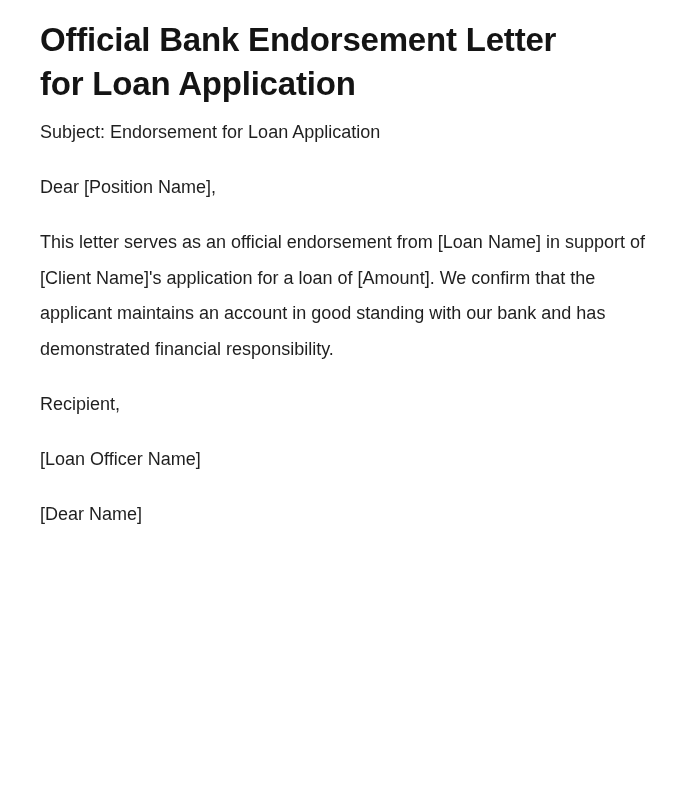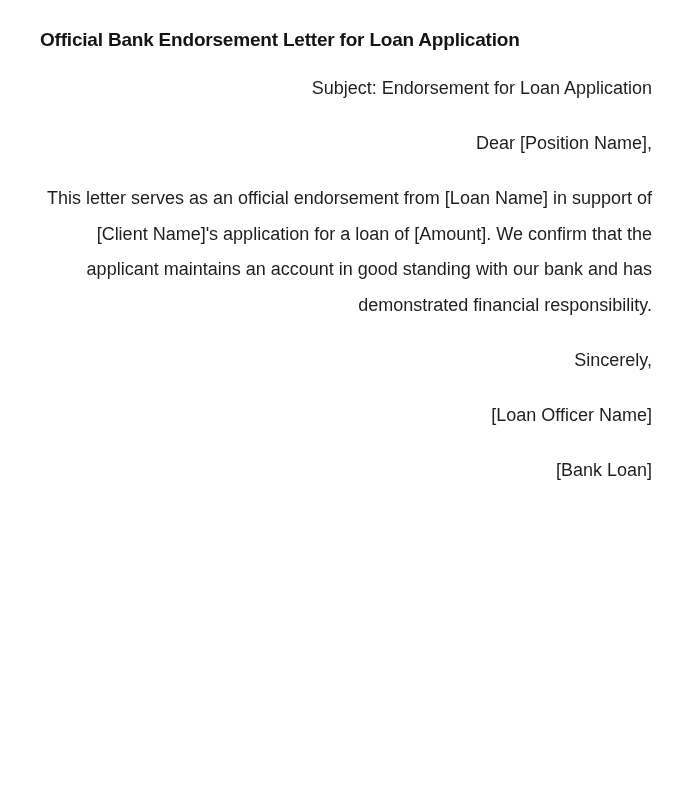--- a/index.html
+++ b/index.html
@@ -13,50 +13,49 @@
     font-family: "Liberation Sans", "DejaVu Sans", sans-serif;
     color: #1f1f1f;
     overflow: hidden;
   }
   .doc {
     box-sizing: border-box;
     width: 700px;
     padding: 18px 40px 0 40px;
   }
   .doc-title {
-    font-size: 19px;
+    font-size: 33px;
     font-weight: 700;
     line-height: 44px;
     letter-spacing: -0.2px;
     color: #141414;
     margin: 0 0 9px 0;
     max-width: 565px;
   }
   .doc p {
     font-size: 18px;
     font-weight: 400;
     line-height: 35.4px;
     margin: 0 0 19.8px 0;
     max-width: 612px;
     color: #1f1f1f;
-    text-align: right;
   }
 </style>
 </head>
 <body>
 
 <div class="doc">
   <h1 class="doc-title">Official Bank Endorsement Letter for Loan Application</h1>
 
   <p>Subject: Endorsement for Loan Application</p>
 
   <p>Dear [Position Name],</p>
 
   <p>This letter serves as an official endorsement from [Loan Name] in support of [Client Name]'s application for a loan of [Amount]. We confirm that the applicant maintains an account in good standing with our bank and has demonstrated financial responsibility.</p>
 
 
-  <p>Sincerely,</p>
+  <p>Recipient,</p>
 
   <p>[Loan Officer Name]</p>
 
 
-  <p>[Bank Loan]</p>
+  <p>[Dear Name]</p>
 </div>
 
 </body></html>

